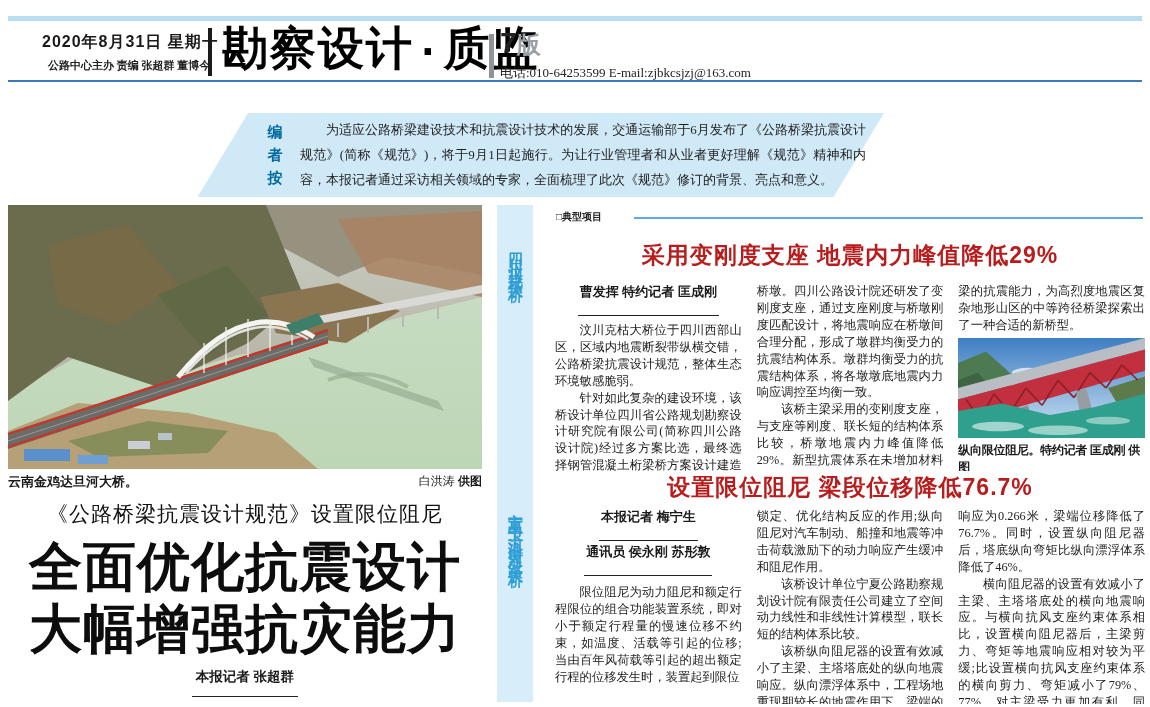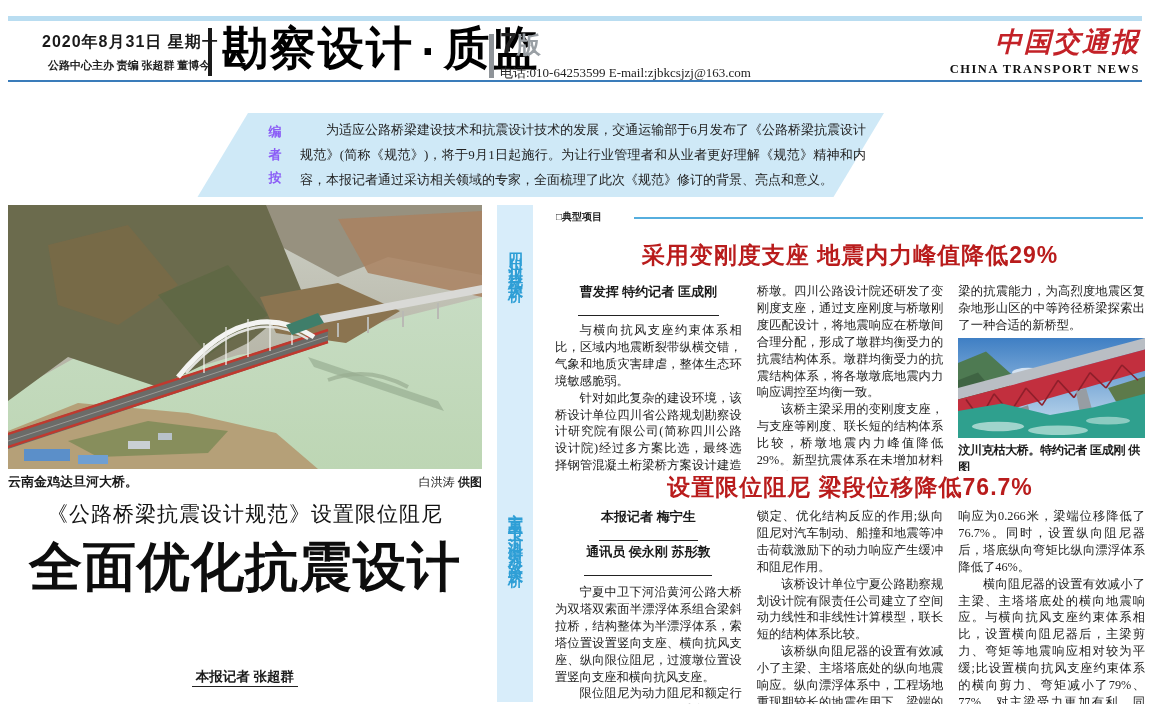--- a/index.html
+++ b/index.html
@@ -25,42 +25,42 @@
   .brand { position:absolute; right:10px; top:0; text-align:right; }
   .brand-cn { font-size:27px; font-weight:900; color:#c32127; letter-spacing:2px;
     font-family:"Liberation Serif","DejaVu Serif",serif; font-style:italic; }
   .brand-en { font-size:12.5px; font-weight:700; color:#111; letter-spacing:1.5px;
     font-family:"Liberation Serif","DejaVu Serif",serif; margin-top:2px; }
   #head-rule { left:8px; top:80px; width:1134px; height:2px; background:#3a7cba; }
 
   
   #editor-bg { left:248px; top:113px; width:636px; height:84px; background:#cfe9f7;
     transform:skewX(-31deg); transform-origin:0 0; }
-  #editor-label { left:266px; top:120px; width:18px; font-size:13px; font-weight:700;
-    line-height:23px; color:#8b5cf6; text-align:center;
+  #editor-label { left:266px; top:120px; width:18px; font-size:15px; font-weight:700;
+    line-height:23px; color:#0369a1; text-align:center;
     font-family:"Liberation Sans","DejaVu Sans",sans-serif; }
   #editor-text { left:300px; top:117px; width:566px; font-size:13px; line-height:25px;
     color:#222; text-align:justify; text-indent:2em; }
 
   
   #main-photo { left:8px; top:205px; width:474px; height:264px; display:block; }
   #lead-caption { left:8px; top:473px; width:474px; display:flex; justify-content:space-between;
-    font-family:"Liberation Sans","DejaVu Sans",sans-serif;align-items:flex-end; }
+    font-family:"Liberation Sans","DejaVu Sans",sans-serif; }
   #lead-caption .cap-l { font-size:13px; font-weight:700; }
   #lead-caption .cap-r { font-size:12px;padding-left:32px; }
   #lead-caption .cap-r b { font-weight:700; }
   #kicker { left:8px; top:500px; width:474px; text-align:center; font-size:21px;
     font-weight:500; color:#111; letter-spacing:1px;
     font-family:"Liberation Sans","DejaVu Sans",sans-serif; }
   #lead-headline { left:8px; top:536px; width:474px; text-align:center; font-size:53px;
     line-height:62px; font-weight:900; letter-spacing:1px; color:#0d0d0d;
     font-family:"Liberation Sans","DejaVu Sans",sans-serif; }
   #lead-byline { left:8px; top:668px; width:474px; text-align:center; font-size:13.5px; font-weight:700;
     font-family:"Liberation Sans","DejaVu Sans",sans-serif; }
-  #lead-byline span { border-bottom:1.5px solid #222; padding:0 4px 2px; }
+  #lead-byline span { border-bottom:1.5px solid #222; padding:0 4px 12px; }
 
   
   #rail { left:497px; top:205px; width:36px; height:497px; background:#d8edfa; }
   .rail-item { position:absolute; left:50%; transform:translateX(-50%);
     writing-mode:vertical-rl; font-size:15px; font-weight:700; color:#2f9fd6;
     letter-spacing:5px; font-family:"Liberation Sans","DejaVu Sans",sans-serif; }
   #rail-item-1 { top:36px; }
   #rail-item-2 { top:296px; }
 
   
@@ -96,24 +96,20 @@
 <div class="abs" id="masthead">
   <div class="dateline">2020年8月31日 星期一</div>
   <div class="orgline">公路中心主办  责编 张超群 董博今</div>
   <div class="head-divider"></div>
   <div class="section-title">勘察设计·质监</div>
   <div class="pagenum-bar"></div>
   <div class="pagenum">
     <span class="num">7</span><span class="suffix">版</span>
   </div>
   <div class="contact">电话:010-64253599  E-mail:zjbkcsjzj@163.com</div>
-  <div class="brand">
-    <div class="brand-cn">中国交通报</div>
-    <div class="brand-en">CHINA TRANSPORT NEWS</div>
-  </div>
 </div>
 <div class="abs" id="head-rule"></div>
 
 <div class="abs" id="editor-bg"></div>
 <div class="abs" id="editor-label">编者按</div>
 <div class="abs" id="editor-text">为适应公路桥梁建设技术和抗震设计技术的发展，交通运输部于6月发布了《公路桥梁抗震设计规范》(简称《规范》)，将于9月1日起施行。为让行业管理者和从业者更好理解《规范》精神和内容，本报记者通过采访相关领域的专家，全面梳理了此次《规范》修订的背景、亮点和意义。</div>
 
 <svg class="abs" id="main-photo" viewBox="0 0 474 264" preserveAspectRatio="none">
   <defs>
     <linearGradient id="haze" x1="0" y1="0" x2="0" y2="1">
@@ -170,41 +166,42 @@
 </svg>
 
 <div class="abs" id="lead-caption">
   <span class="cap-l">云南金鸡达旦河大桥。</span>
   <span class="cap-r"><span>白洪涛</span>&nbsp;<b>供图</b></span>
 </div>
 
 <div class="abs" id="kicker">《公路桥梁抗震设计规范》设置限位阻尼</div>
 <div class="abs" id="lead-headline">
   <div>全面优化抗震设计</div>
+  <div>大幅增强抗灾能力</div>
 </div>
 <div class="abs" id="lead-byline">
   <span>本报记者 张超群</span>
 </div>
 
 <div class="abs" id="rail">
   <div class="rail-item" id="rail-item-1">四川汶川克枯大桥</div>
   <div class="rail-item" id="rail-item-2">宁夏中卫下河沿黄河公路大桥</div>
 </div>
 
 <div class="abs" id="flag">□典型项目</div>
 <div class="abs" id="flag-line"></div>
 
 <div class="abs art-headline" id="a1-headline">采用变刚度支座 地震内力峰值降低29%</div>
 
 <div class="abs cols" id="a1-cols">
   <div class="col">
     <div class="art-byline">
       <span>曹发挥 特约记者 匡成刚</span>
     </div>
-    <p class="indent">与横向抗风支座约束体系相比，区域内地震断裂带纵横交错，气象和地质灾害肆虐，整体生态环境敏感脆弱。</p>
+    <p class="indent">汶川克枯大桥位于四川西部山区，区域内地震断裂带纵横交错，公路桥梁抗震设计规范，整体生态环境敏感脆弱。</p>
     <p class="indent">针对如此复杂的建设环境，该桥设计单位四川省公路规划勘察设计研究院有限公司(简称四川公路设计院)经过多方案比选，最终选择钢管混凝土桁梁桥方案设计建造汶川克枯大桥。</p>
 
   </div>
   <div class="col">
     <p>桥墩。四川公路设计院还研发了变刚度支座，通过支座刚度与桥墩刚度匹配设计，将地震响应在桥墩间合理分配，形成了墩群均衡受力的抗震结构体系。墩群均衡受力的抗震结构体系，将各墩墩底地震内力响应调控至均衡一致。</p>
     <p class="indent">该桥主梁采用的变刚度支座，与支座等刚度、联长短的结构体系比较，桥墩地震内力峰值降低29%。新型抗震体系在未增加材料用量和工程造价的情况下改善了桥梁抗震性能。采用钢管混凝土桁梁桥以及变刚度支座较好地提高了桥</p>
   </div>
   <div class="col">
     <p>梁的抗震能力，为高烈度地震区复杂地形山区的中等跨径桥梁探索出了一种合适的新桥型。</p>
     <svg id="a1-photo" viewBox="0 0 187 104" preserveAspectRatio="none">
@@ -237,33 +234,32 @@
         <line x1="164" y1="28" x2="180" y2="44"></line>
       </g>
       <polygon points="58,74 70,70 76,96 62,100" fill="#8a9096"></polygon>
       <polygon points="118,56 128,52 134,74 122,78" fill="#979da3"></polygon>
 
       <polygon points="0,76 44,68 92,80 136,72 187,58 187,104 0,104" fill="#2fa08e"></polygon>
       <ellipse cx="40" cy="92" rx="26" ry="5" fill="#ffffff" opacity="0.55"></ellipse>
       <ellipse cx="100" cy="96" rx="30" ry="5" fill="#dff4ef" opacity="0.6"></ellipse>
       <ellipse cx="150" cy="86" rx="22" ry="4" fill="#ffffff" opacity="0.45"></ellipse>
     </svg>
-    <div id="a1-photo-caption">汶川克枯大桥。特约记者 匡成刚 供图</div>
+    <div id="a1-photo-caption">纵向限位阻尼。特约记者 匡成刚 供图</div>
   </div>
 </div>
 
 <div class="abs art-headline" id="a2-headline">设置限位阻尼 梁段位移降低76.7%</div>
 
 <div class="abs cols" id="a2-cols">
   <div class="col">
     <div class="art-byline two-line">
       <span>本报记者 梅宁生</span><br>
       <span>通讯员 侯永刚 苏彤敦</span>
     </div>
-    <p class="indent">宁夏中卫下河沿黄河公路大桥为双塔双索面半漂浮体系组合梁斜拉桥，结构整体为半漂浮体系，索塔位置设置竖向支座、横向抗风支座、纵向限位阻尼，过渡墩位置设置竖向支座和横向抗风支座。</p>
     <p class="indent">限位阻尼为动力阻尼和额定行程限位的组合功能装置系统，即对小于额定行程量的慢速位移不约束，如温度、活载等引起的位移;当由百年风荷载等引起的超出额定行程的位移发生时，装置起到限位</p>
   </div>
   <div class="col">
     <p>锁定、优化结构反应的作用;纵向阻尼对汽车制动、船撞和地震等冲击荷载激励下的动力响应产生缓冲和阻尼作用。</p>
     <p class="indent">该桥设计单位宁夏公路勘察规划设计院有限责任公司建立了空间动力线性和非线性计算模型，联长短的结构体系比较。</p>
     <p class="indent">该桥纵向阻尼器的设置有效减小了主梁、主塔塔底处的纵向地震响应。纵向漂浮体系中，工程场地重现期较长的地震作用下，梁端的最大纵向地震位移响应为1.14米;在考虑阻尼器的非线性时程分析中，梁端的最大纵向地震位移</p>
   </div>
   <div class="col">
     <p>响应为0.266米，梁端位移降低了76.7%。同时，设置纵向阻尼器后，塔底纵向弯矩比纵向漂浮体系降低了46%。</p>
     <p class="indent">横向阻尼器的设置有效减小了主梁、主塔塔底处的横向地震响应。与横向抗风支座约束体系相比，设置横向阻尼器后，主梁剪力、弯矩等地震响应相对较为平缓;比设置横向抗风支座约束体系的横向剪力、弯矩减小了79%、77%，对主梁受力更加有利。同时，设置横向阻尼器后，桥墩、桥塔横向地震响应比横向抗风支座约束体系小，塔底横向弯矩降低了55.5%。</p>

